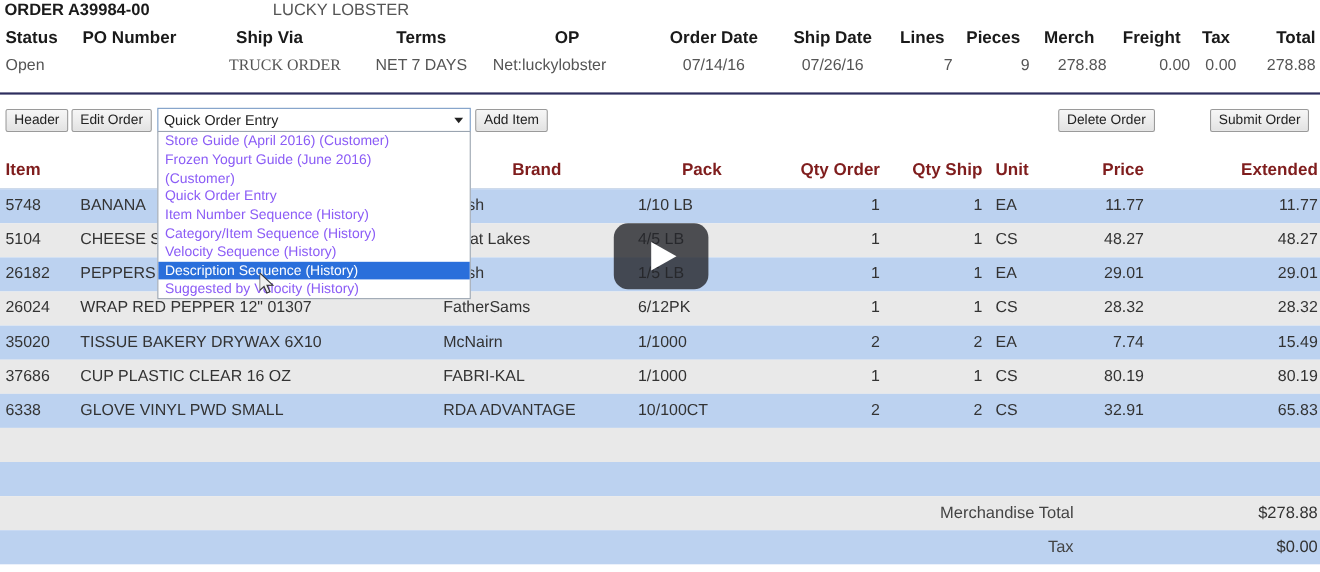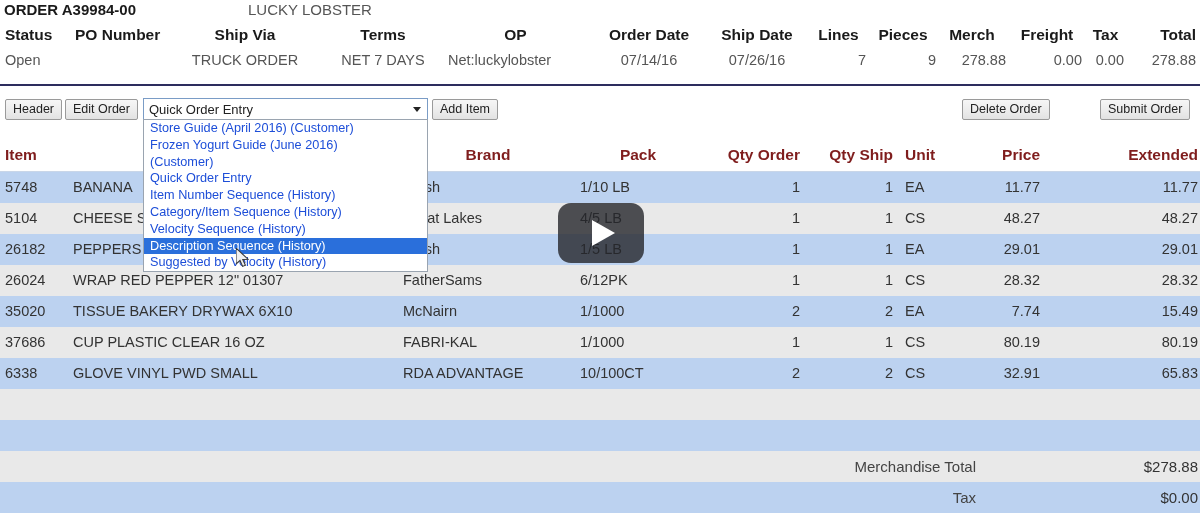--- a/index.html
+++ b/index.html
@@ -199,21 +199,21 @@
   .dropdown {
     position: absolute;
     left: 143px; top: 119px;
     width: 285px;
     background: #ffffff;
     border: 1px solid #9aa4b0;
     z-index: 50;
   }
   .dd-item {
     font-size: 12.7px;
-    color: #1d4ed8;
+    color: #8b5cf6;
     line-height: 16.8px;
     padding: 0 0 0 6px;
     white-space: nowrap;
     cursor: pointer;
   }
   .dd-item.selected {
     background: #2a6fdb;
     color: #ffffff;
   }
 
@@ -254,21 +254,21 @@
   <div class="sum-col" style="left:5px;">
     <div class="sum-head">Status</div>
     <div class="sum-val">Open</div>
   </div>
   <div class="sum-col" style="left:75px;">
     <div class="sum-head">PO Number</div>
     <div class="sum-val"></div>
   </div>
   <div class="sum-col r" style="left:180px; width:130px;">
     <div class="sum-head" style="text-align:center;">Ship Via</div>
-    <div class="sum-val" style="text-align:center;">TRUCK ORDER</div>
+    <div class="sum-val" style="text-align:right;font-family:Liberation Serif, serif;">TRUCK ORDER</div>
   </div>
   <div class="sum-col" style="left:323px; width:120px;">
     <div class="sum-head" style="text-align:center;">Terms</div>
     <div class="sum-val" style="text-align:center;">NET 7 DAYS</div>
   </div>
   <div class="sum-col" style="left:448px; width:135px;">
     <div class="sum-head" style="text-align:center;">OP</div>
     <div class="sum-val" style="text-align:left;">Net:luckylobster</div>
   </div>
   <div class="sum-col" style="left:595px; width:108px;">

